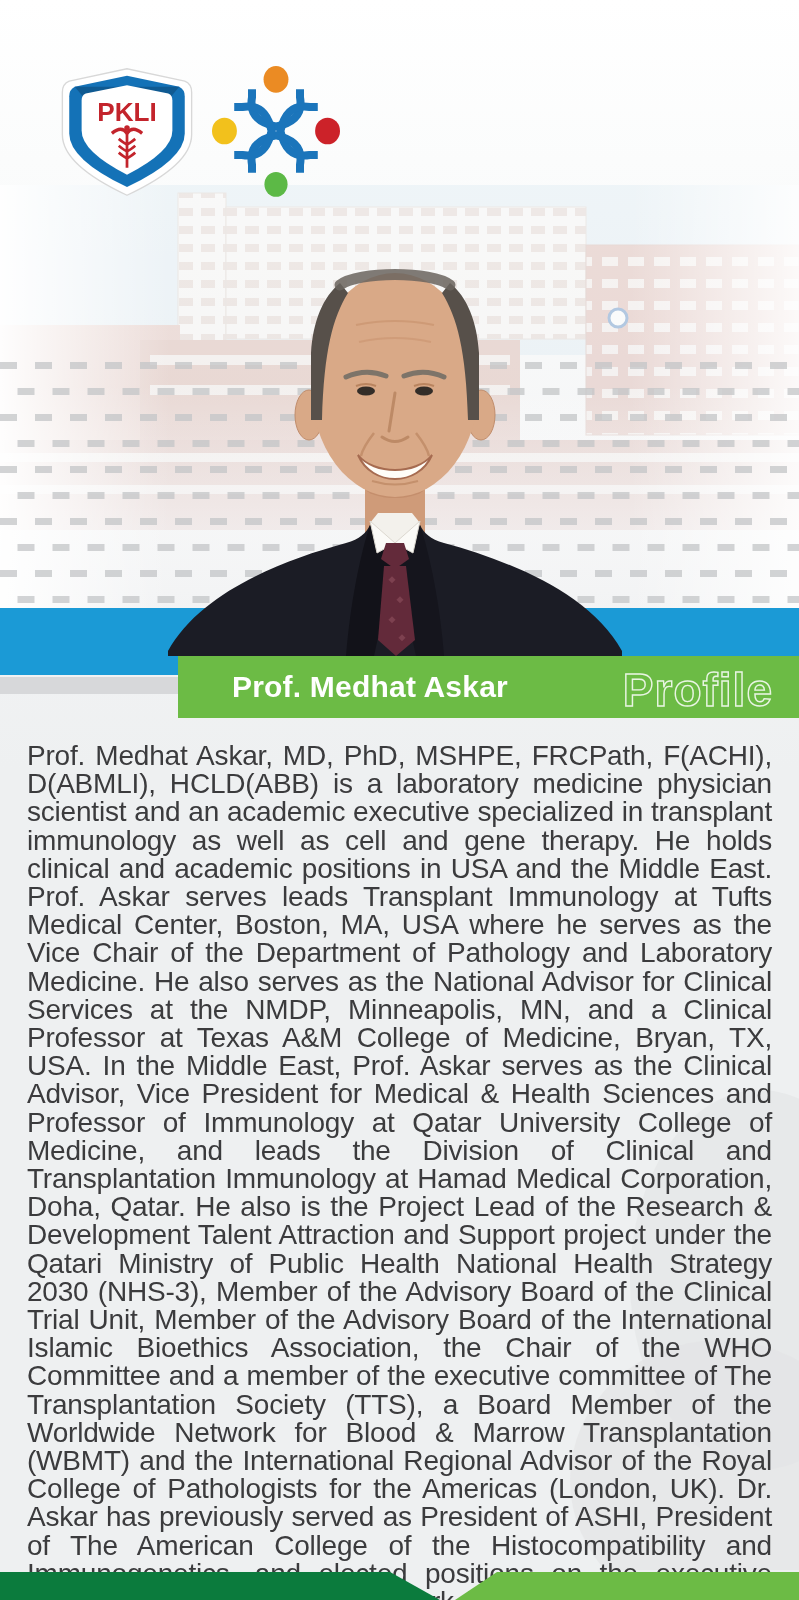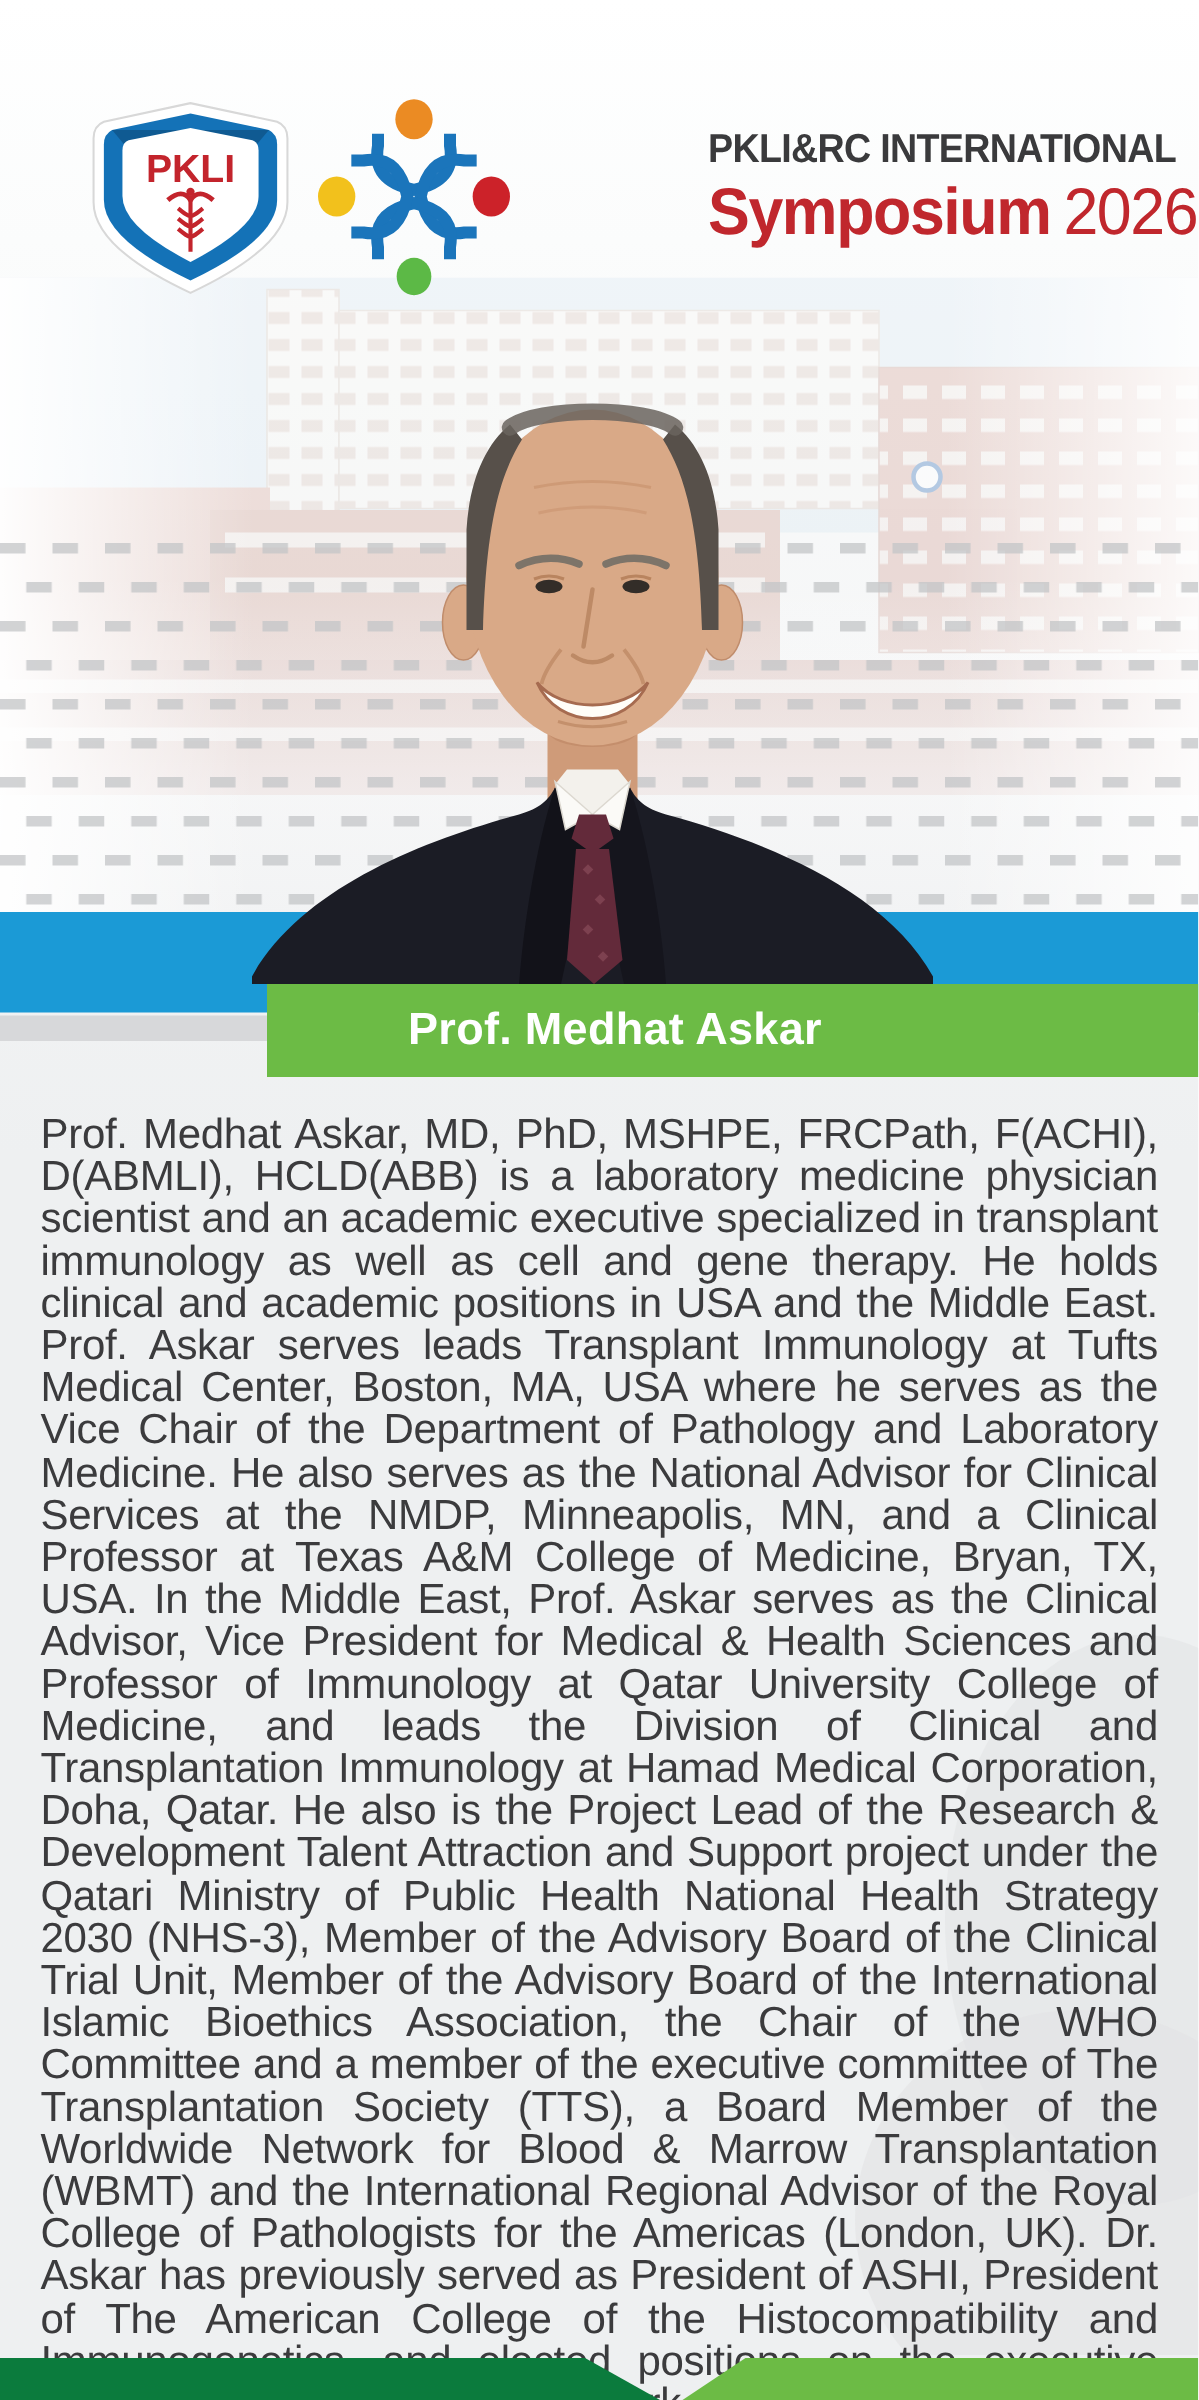--- a/index.html
+++ b/index.html
@@ -17,21 +17,21 @@
   .t2 .word{font-size:44px;font-weight:bold;color:#c0272d;letter-spacing:-1px;}
   .t2 .year{font-size:44px;font-weight:400;color:#c0272d;margin-left:9px;letter-spacing:-1px;}
 
   
   .blue-stripe{left:0;top:608px;width:799px;height:67px;background:#1b9ad6;z-index:3;}
   .gray-stripe{left:0;top:677px;width:799px;height:17px;background:#d7d8da;z-index:3;}
 
   
   .banner{left:178px;top:656px;width:621px;height:62px;background:#6cbb45;z-index:5;}
   .banner .name{position:absolute;left:54px;top:0;line-height:62px;font-size:30px;
-      font-weight:bold;color:#ffffff;letter-spacing:0.2px;margin-left:40px;}
+      font-weight:bold;color:#ffffff;letter-spacing:0.2px;}
   .banner .profile{position:absolute;right:26px;top:7px;font-size:46px;font-weight:bold;
       color:transparent;-webkit-text-stroke:1.4px rgba(255,255,255,0.85);letter-spacing:1px;}
 
   
   .bio{left:27px;top:742px;width:745px;z-index:5;font-size:28px;line-height:28.2px;
        color:#3b3b3d;text-align:justify;letter-spacing:-0.2px;}
 
   .z1{z-index:1;} .z2{z-index:2;} .z4{z-index:4;} .z6{z-index:6;}
 </style>
 </head>
@@ -145,20 +145,21 @@
     <g fill="#7d4150">
       <rect x="230" y="352" width="5" height="5" transform="rotate(45 232 354)"></rect>
       <rect x="238" y="372" width="5" height="5" transform="rotate(45 240 374)"></rect>
       <rect x="230" y="392" width="5" height="5" transform="rotate(45 232 394)"></rect>
       <rect x="240" y="410" width="5" height="5" transform="rotate(45 242 412)"></rect>
     </g>
   </svg>
 
   <div class="abs banner">
     <span class="name">Prof. Medhat Askar</span>
+    <span class="profile">Profile</span>
   </div>
 
   <div class="abs header">
 
     <svg style="position:absolute;left:57px;top:66px;" width="140" height="132" viewBox="0 0 100 96">
       <path d="M50,2 L8,11 Q3,13 3,19 L3,50 Q3,72 50,94 Q97,72 97,50 L97,19 Q97,13 92,11 Z" fill="#ffffff" stroke="#d8d8d8" stroke-width="1"></path>
       <path d="M50,7 L12,15 Q8,17 8,22 L8,49 Q8,68 50,88 Q92,68 92,49 L92,22 Q92,17 88,15 Z" fill="#1472b7"></path>
       <path d="M12,15 L88,15 L78,27 L22,27 Z" fill="#0f5a92"></path>
       <path d="M50,14 L20,20 Q17,21 17,25 L17,47 Q17,62 50,79 Q83,62 83,47 L83,25 Q83,21 80,20 Z" fill="#ffffff"></path>
       <text x="50" y="40" text-anchor="middle" font-family="Liberation Sans, sans-serif" font-size="19" font-weight="bold" fill="#c3242c">PKLI</text>
@@ -186,26 +187,20 @@
         <g transform="rotate(270)">
           <path d="M-27,-47 L-27,-38 C-31,-15 -14,-8 0,-5 C14,-8 31,-15 27,-38 L27,-47"></path>
         </g>
       </g>
       <ellipse cx="0" cy="-58" rx="14" ry="15" fill="#eb8b23"></ellipse>
       <ellipse cx="-58" cy="0" rx="14" ry="15" fill="#f2c11c"></ellipse>
       <ellipse cx="58" cy="0" rx="14" ry="15" fill="#cc2229"></ellipse>
       <ellipse cx="0" cy="60" rx="13" ry="14" fill="#5cb946"></ellipse>
     </svg>
 
-    <div class="titleblock">
-      <div class="t1">PKLI&amp;RC INTERNATIONAL</div>
-      <div class="t2">
-        <span class="word">Symposium</span><span class="year">2026</span>
-      </div>
-    </div>
   </div>
 
   <div class="abs bio">Prof. Medhat Askar, MD, PhD, MSHPE, FRCPath, F(ACHI), D(ABMLI), HCLD(ABB) is a laboratory medicine physician scientist and an academic executive specialized in transplant immunology as well as cell and gene therapy. He holds clinical and academic positions in USA and the Middle East. Prof. Askar serves leads Transplant Immunology at Tufts Medical Center, Boston, MA, USA where he serves as the Vice Chair of the Department of Pathology and Laboratory Medicine. He also serves as the National Advisor for Clinical Services at the NMDP, Minneapolis, MN, and a Clinical Professor at Texas A&amp;M College of Medicine, Bryan, TX, USA. In the Middle East, Prof. Askar serves as the Clinical Advisor, Vice President for Medical &amp; Health Sciences and Professor of Immunology at Qatar University College of Medicine, and leads the Division of Clinical and Transplantation Immunology at Hamad Medical Corporation, Doha, Qatar. He also is the Project Lead of the Research &amp; Development Talent Attraction and Support project under the Qatari Ministry of Public Health National Health Strategy 2030 (NHS-3), Member of the Advisory Board of the Clinical Trial Unit, Member of the Advisory Board of the International Islamic Bioethics Association, the Chair of the WHO Committee and a member of the executive committee of The Transplantation Society (TTS), a Board Member of the Worldwide Network for Blood &amp; Marrow Transplantation (WBMT) and the International Regional Advisor of the Royal College of Pathologists for the Americas (London, UK). Dr. Askar has previously served as President of ASHI, President of The American College of the Histocompatibility and Immunogenetics, and elected positions on the executive committees of the United Network for Organ Sharing in the United States (UNOS). He has published and lectured extensively on transplant immunology, cell and gene therapy, laboratory medicine, quality systems, accreditation, and health professions education.</div>
 
   <svg class="abs z6" style="left:0;top:1572px;" width="799" height="28" viewBox="0 0 799 28">
     <polygon points="0,0 390,0 440,28 0,28" fill="#0b7b3d"></polygon>
     <polygon points="497,0 799,0 799,28 455,28" fill="#6cbb45"></polygon>
   </svg>
 
 </div>

